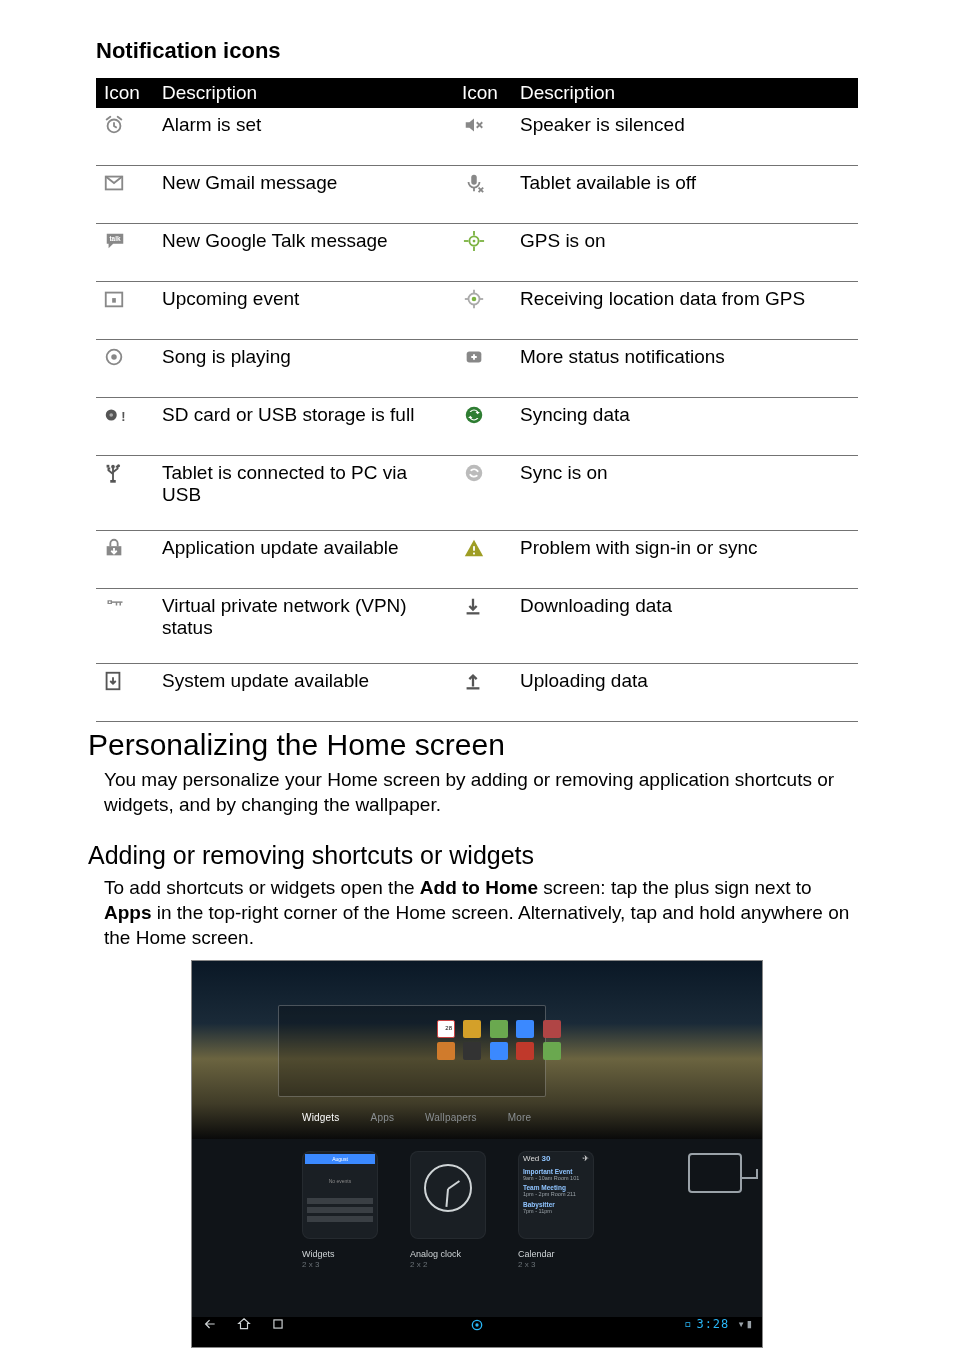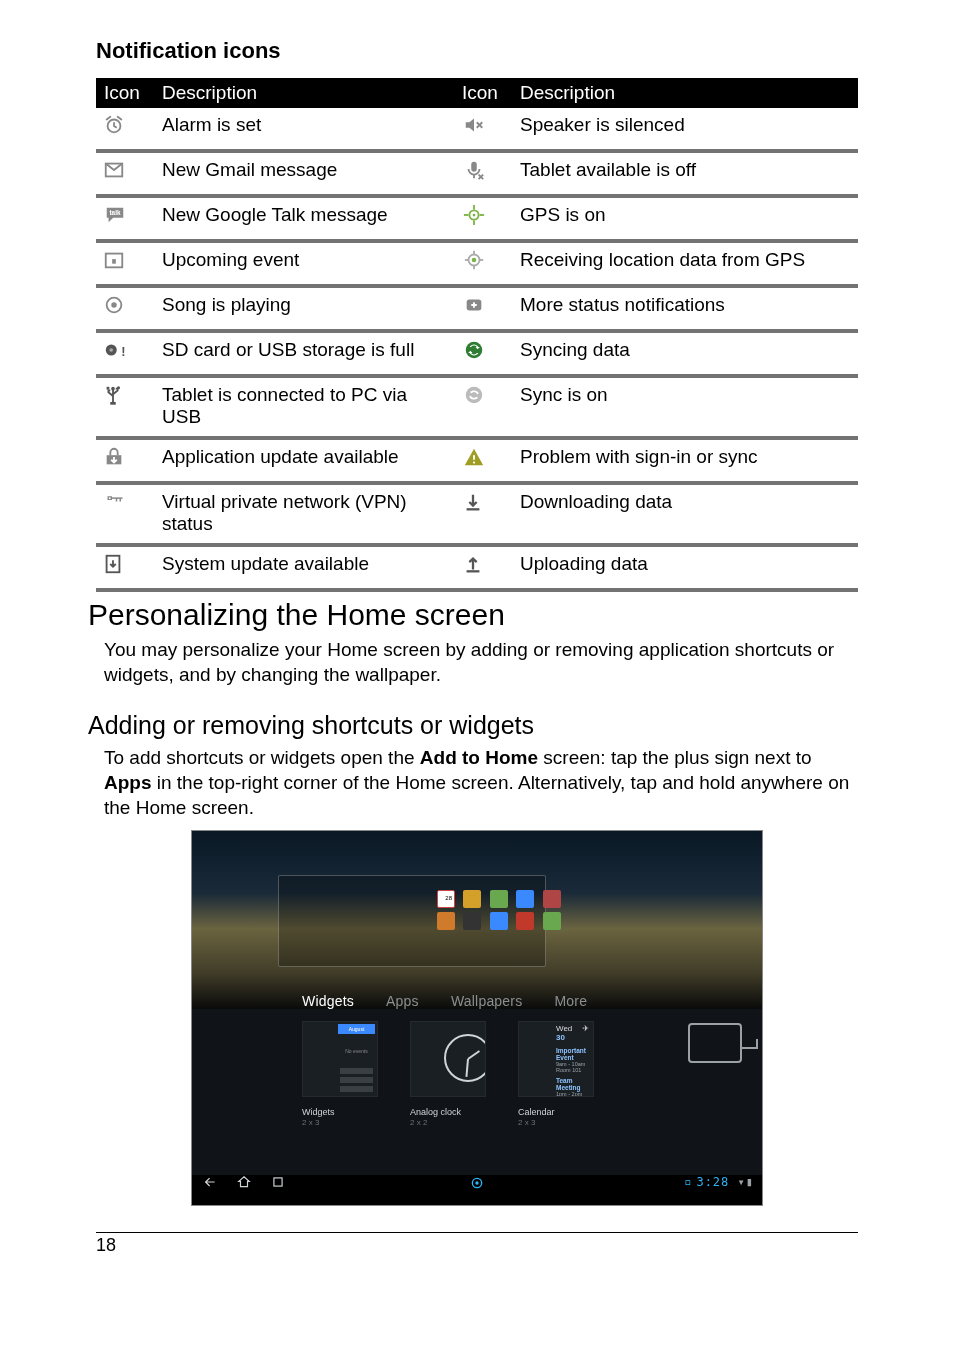--- a/index.html
+++ b/index.html
@@ -24,23 +24,23 @@
     font-size: 19px;
   }
   table.icons th {
     background: #000;
     color: #fff;
     text-align: left;
     font-weight: 400;
     padding: 4px 8px;
   }
   table.icons td {
-    border-bottom: 4px solid #737373;
+    border-bottom: 1px solid #737373;
     vertical-align: top;
-    padding: 6px 8px 8px 8px;
+    padding: 6px 8px 24px 8px;
     margin-top: 36px;
   }
   table.icons td.iconcell {
     width: 58px;
     padding-left: 6px;
   }
   table.icons td.desc1 { width: 300px; }
   table.icons td.iconcell2 { width: 58px; }
   .ico {
     display: inline-block;
@@ -86,23 +86,23 @@
   }
   .tiny-tiles span {
     display: inline-block;
     width: 18px; height: 18px;
     margin: 2px;
     vertical-align: top;
     border-radius: 2px;
   }
   .ss-tabs {
     position: absolute;
-    bottom: 0; left: 110px;
+    bottom: 16px; left: 110px;
     color: #ccc;
-    font-size: 14px;
+    font-size: 10px;
     letter-spacing: 0.2px;
   }
   .ss-tabs span {
     display: inline-block;
     margin-right: 28px;
     color: #8a8f92;
   }
   .ss-tabs span.active { color: #fff; }
   .ss-mid {
     background: #101418;
@@ -112,28 +112,27 @@
     display: flex;
     gap: 24px;
   }
   .wcell {
     flex: 0 0 84px;
     text-align: left;
     color: #cfd4d6;
     font-size: 9px;
   }
   .wcell .thumb {
-    width: 76px; height: 76px;
+    width: 76px; height: 88px;
     background: #1a1f24;
     border: 1px solid rgba(255,255,255,0.05);
-    border-radius: 0;
+    border-radius: 8px;
     margin-bottom: 10px;
     position: relative;
     overflow: hidden;
-    padding-left: 33px;
   }
   .wcell .sub { color: #6a7176; font-size: 8px; }
   .placement {
     position: absolute;
     right: 20px; top: 14px;
     width: 54px; height: 40px;
     border: 2px solid #9aa2a8;
     border-radius: 4px;
   }
   .placement::after {

